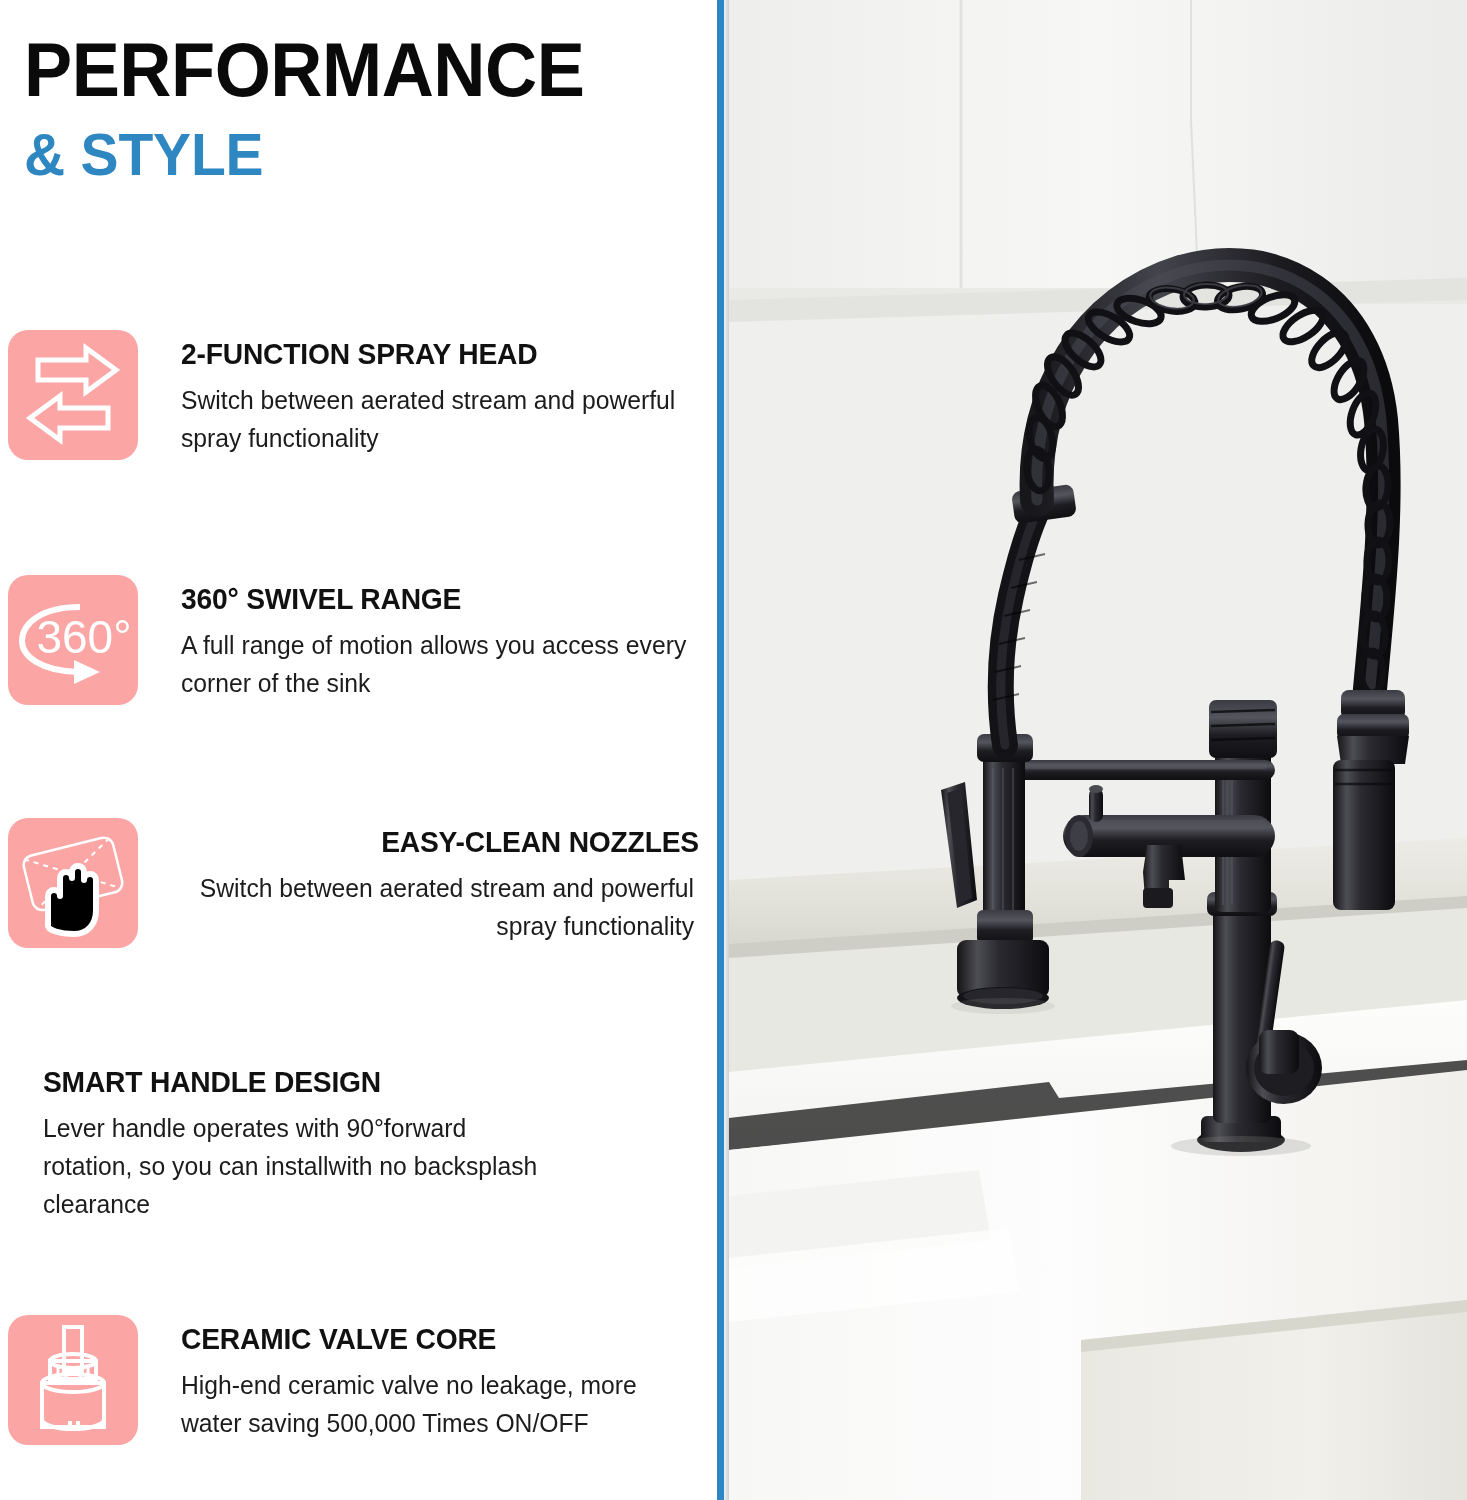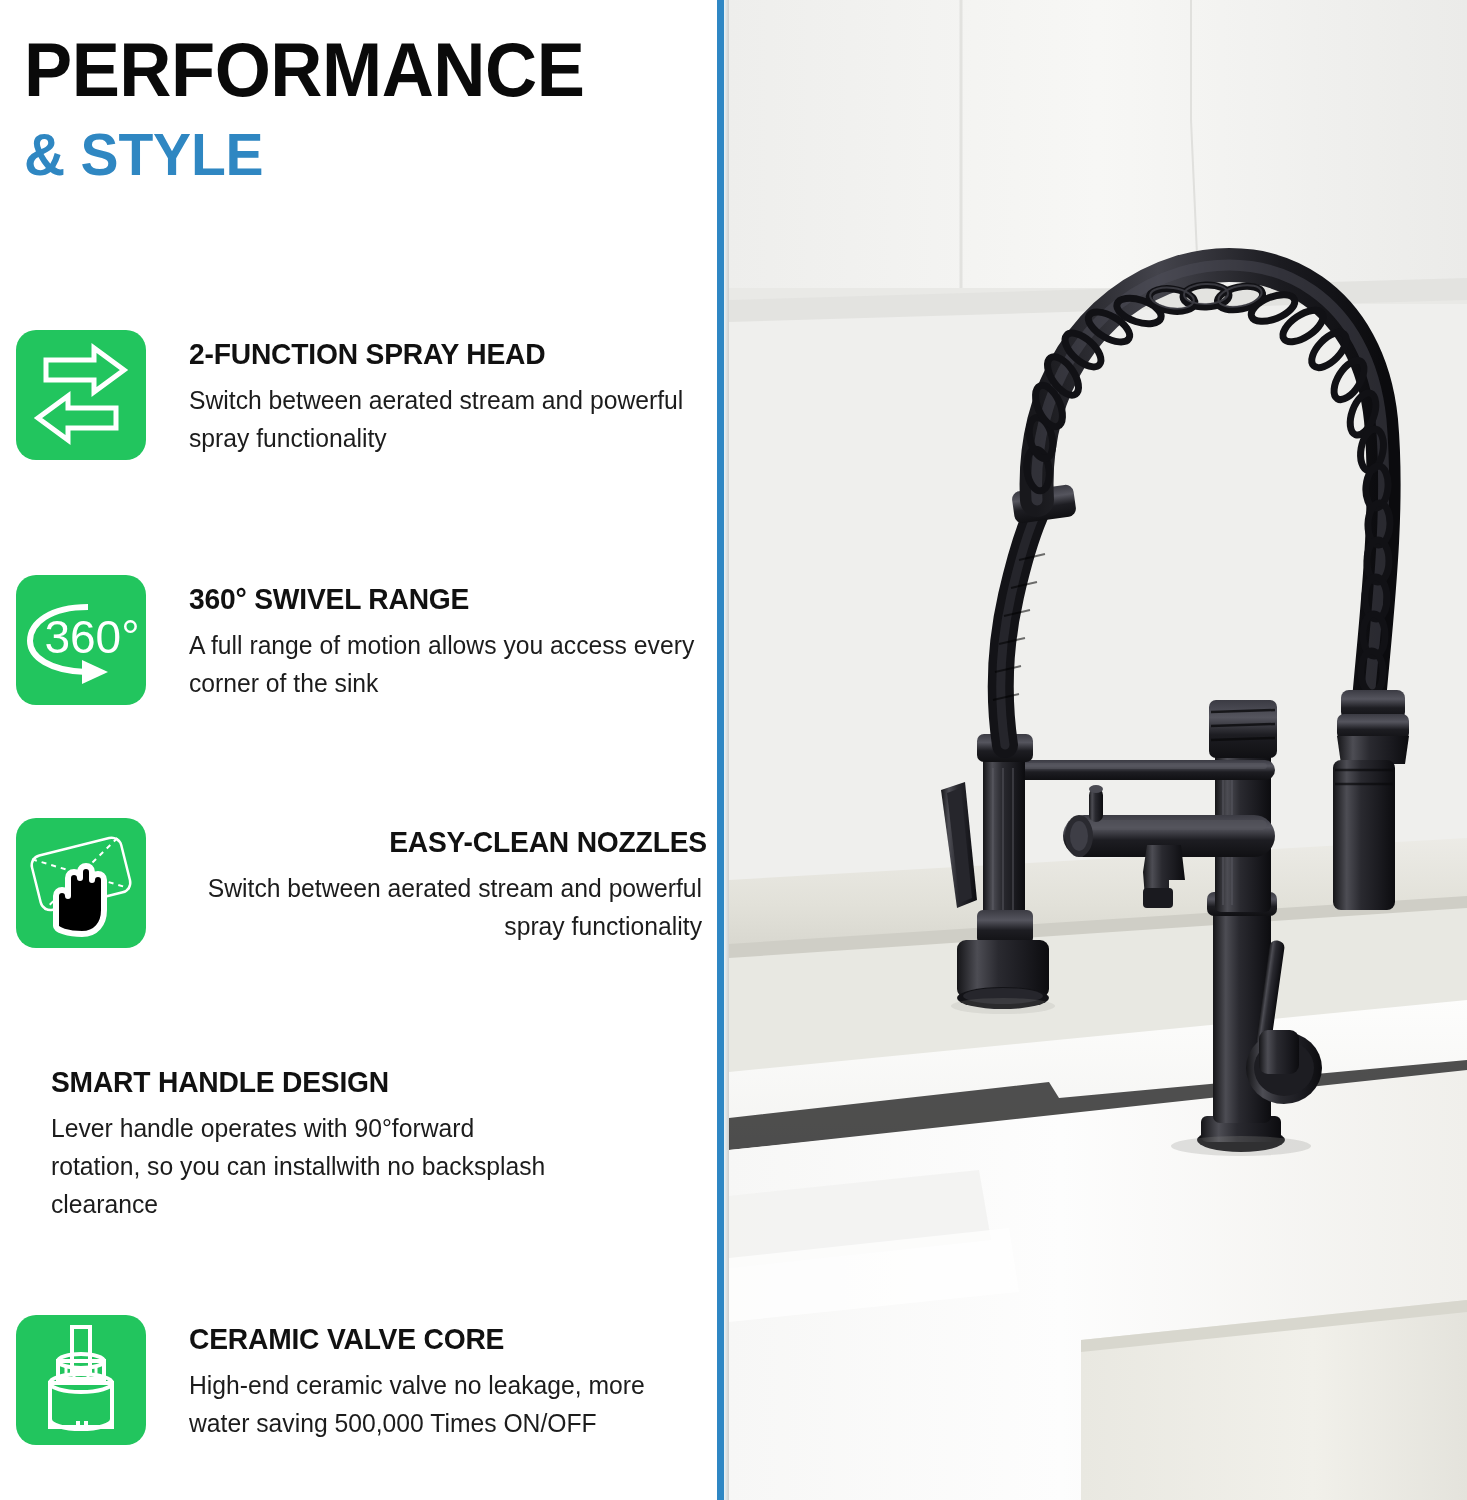--- a/index.html
+++ b/index.html
@@ -55,21 +55,21 @@
     line-height: 70px;
     letter-spacing: -0.2px;
     color: #2f87c2;
     transform: scaleX(0.95);
     transform-origin: left center;
     margin-top: 8px;
   }
 
   .features {
     position: absolute;
-    left: 8px;
+    left: 0;
     top: 318px;
     width: 742px;
   }
 
   .feature-row {
     position: relative;
     display: flex;
     align-items: flex-start;
     margin-bottom: 0;
   }
@@ -78,21 +78,21 @@
   .feature-row.f2 { height: 240px; text-align: right; }
   .feature-row.f3 { height: 257px; }
   .feature-row.f4 { height: 160px; }
 
   .icon-box {
     flex: 0 0 auto;
     width: 130px;
     height: 130px;
     margin-left: 8px;
     margin-top: 12px;
-    background: #22c55e;
+    background: #fca5a5;
     border-radius: 20px;
     position: relative;
     overflow: hidden;
   }
   .icon-box svg {
     display: block;
     width: 130px;
     height: 130px;
   }
 

